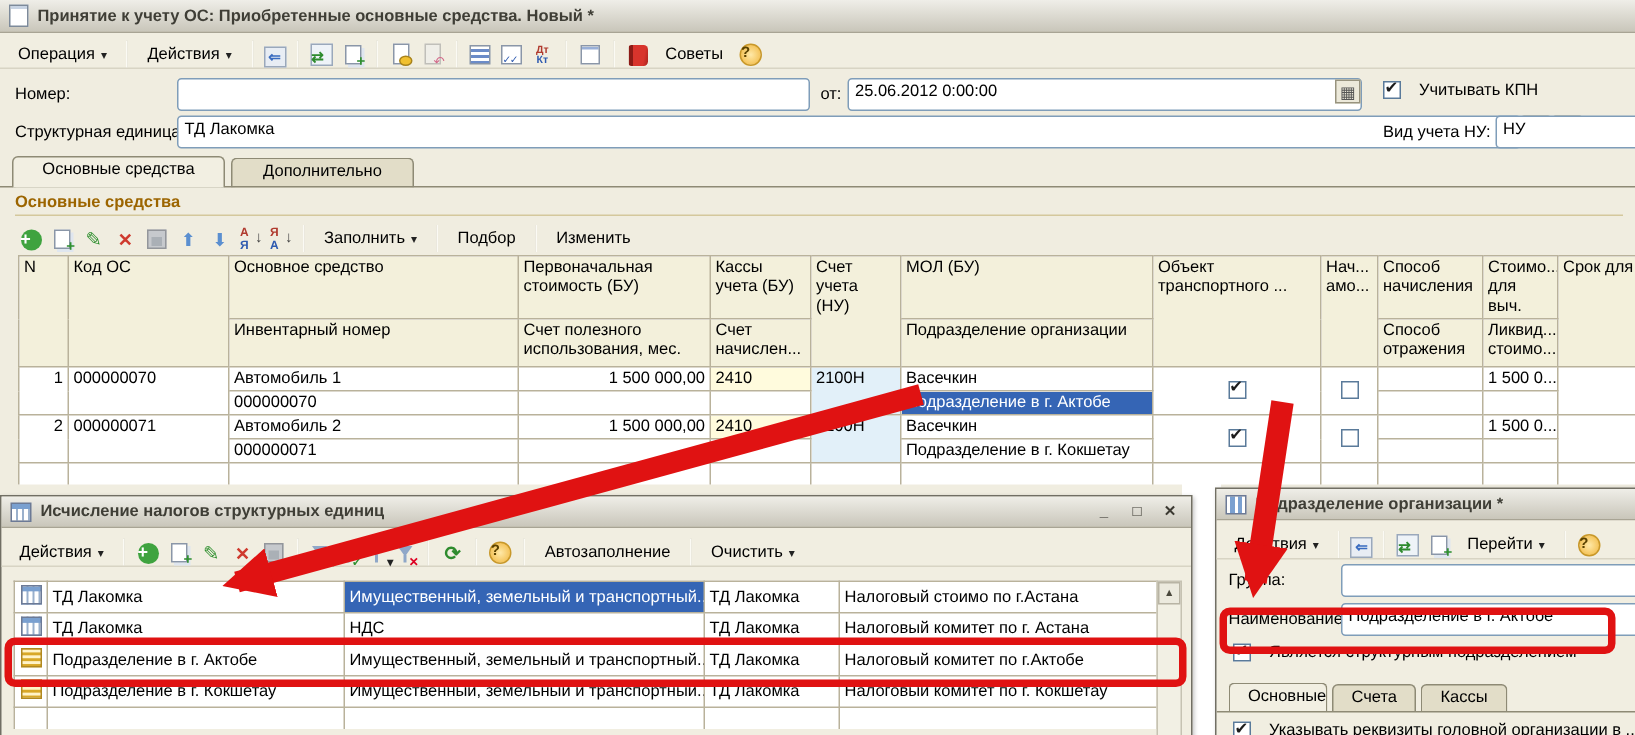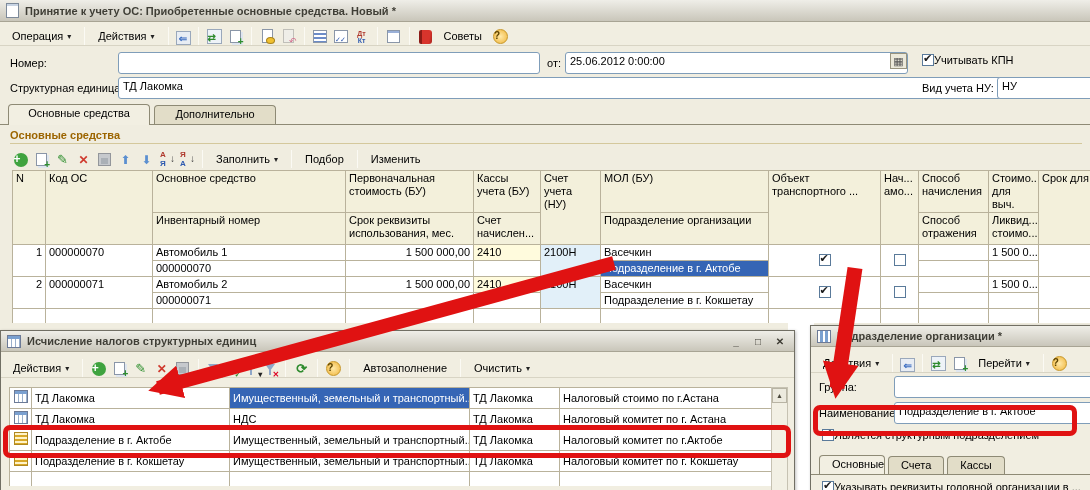--- a/index.html
+++ b/index.html
@@ -90,21 +90,21 @@
   .lbl { position:absolute; white-space:nowrap; }
   .inp { position:absolute; background:#fff; border:1px solid #7f9db9; border-radius:3px;
     height:22px; line-height:16px; padding:0 4px; white-space:nowrap; overflow:hidden; }
   .smallbtn { position:absolute; height:18px; width:20px; background:#ece9da; border:1px solid #98937e;
     border-radius:2px; display:flex; align-items:center; justify-content:center; font-weight:bold; color:#333; }
   .smallbtn.dots::after { content:"…"; font-size:11px; margin-top:-4px; }
   .smallbtn.mag::after { content:"⌕"; font-size:14px; color:#1a4a8a; }
   .cb { display:inline-block; width:12px; height:12px; background:#fff; border:1px solid #5a7a9a;
     position:relative; vertical-align:-2px; flex:none; }
   .cb.on::after { content:"✔"; position:absolute; left:0px; top:-3px; font-size:11px; color:#1c1c1c; }
-  .cbrow { position:absolute; display:flex; align-items:center; gap:0; white-space:nowrap; }
+  .cbrow { position:absolute; display:flex; align-items:center; gap:12px; white-space:nowrap; }
 
   
   .tab { position:absolute; height:20px; padding:2px 12px 0; background:#e2ddc8;
     border:1px solid #8e8a75; border-bottom:none; border-radius:4px 4px 0 0; text-align:center; }
   .tab.active { background:#f2efe2; height:21px; z-index:2; }
   .tabline { position:absolute; height:1px; background:#8e8a75; }
 
   .section-title { position:absolute; font-weight:bold; color:#9c6500; }
   .rule { position:absolute; height:1px; background:#d4c89c; }
 
@@ -264,21 +264,21 @@
         <th rowspan="2">Счет учета (НУ)</th>
         <th>МОЛ (БУ)</th>
         <th rowspan="2">Объект транспортного ...</th>
         <th rowspan="2">Нач... амо...</th>
         <th>Способ начисления</th>
         <th>Стоимо... для выч.</th>
         <th rowspan="2">Срок для ...</th>
       </tr>
       <tr style="height:32px;">
         <th>Инвентарный номер</th>
-        <th>Срок реквизиты использования, мес.</th>
+        <th>Счет полезного использования, мес.</th>
         <th>Счет начислен...</th>
         <th class="selhdr">Подразделение организации</th>
         <th>Способ отражения</th>
         <th>Ликвид... стоимо...</th>
       </tr>
       <tr>
         <td rowspan="2" class="num" style="vertical-align:top;">1</td>
         <td rowspan="2" style="vertical-align:top;">000000070</td>
         <td>Автомобиль 1</td>
         <td class="num">1 500 000,00</td>

